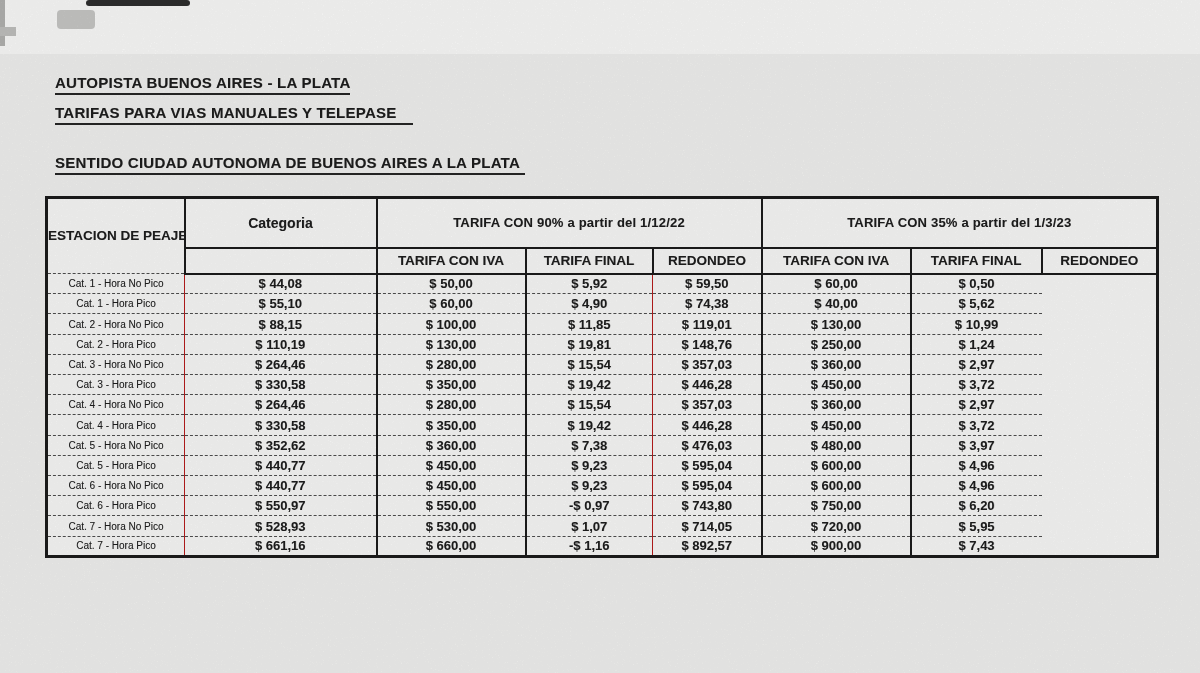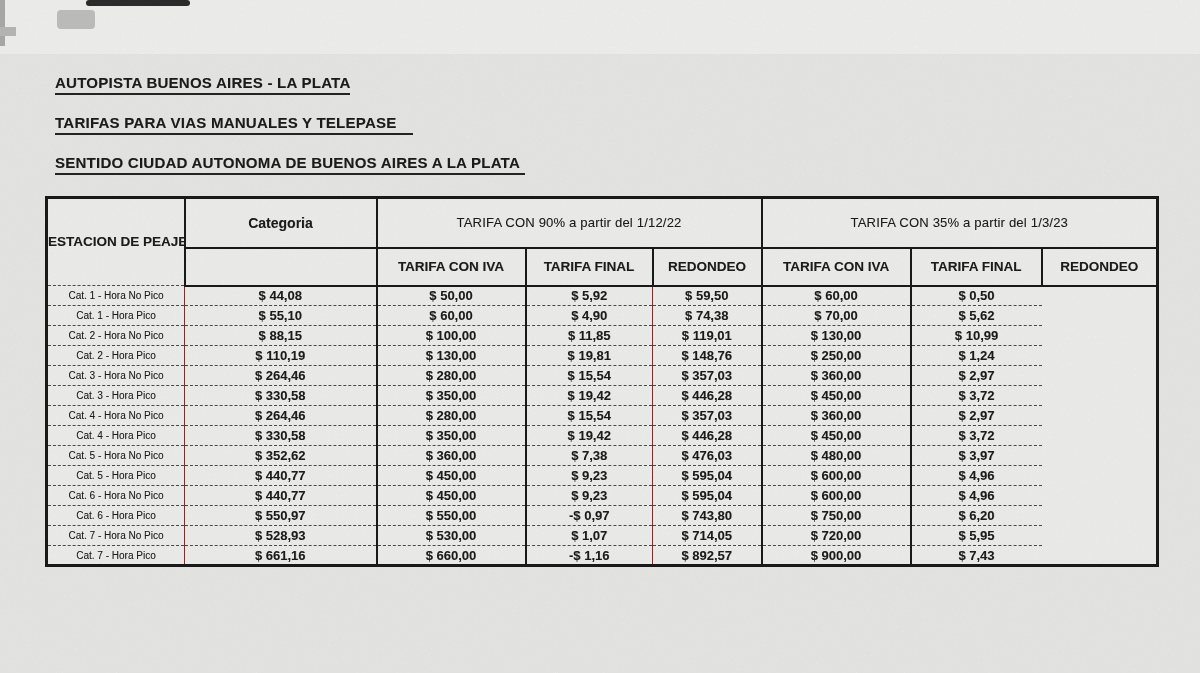--- a/index.html
+++ b/index.html
@@ -18,55 +18,55 @@
   
   .doc-title{
     position:absolute;left:55px;
     font-size:15px;font-weight:bold;letter-spacing:.25px;
     border-bottom:2px solid #262626;padding-bottom:2px;
     text-shadow:.3px .3px .5px rgba(50,50,50,.35);
     white-space:nowrap;
     text-align:right;
   }
   #title-1{top:74px}
-  #title-2{top:114px;padding-right:16px}
+  #title-2{top:104px;padding-right:16px}
   #title-3{top:154px;padding-right:5px}
 
   
   table.tariff{
     position:absolute;left:45px;top:196px;
     width:1111px;height:362px;
     border-collapse:collapse;table-layout:fixed;
     background:#fbfbfa;
     border:3px solid #1c1c1c;
     text-shadow:.3px .3px .5px rgba(50,50,50,.3);
   }
   .tariff th,.tariff td{
     padding:0;text-align:center;vertical-align:middle;
     overflow:hidden;white-space:nowrap;
   }
   tr.h1{height:50px}
-  tr.h2{height:38px}
+  tr.h2{height:26px}
   tbody tr{height:20px}
 
   
   .tariff th:not(.station),.tariff td{border-left:2px solid #1c1c1c}
   .tariff .heavy{border-left:1px solid #b91c1c}
   
   tr.h1 th:not(.station){border-bottom:2px solid #1c1c1c}
   tr.h2 th{border-bottom:2px solid #1c1c1c}
   
   tbody td{border-top:1px dashed #4f4f4f}
 
   .station{
     font-size:13.5px;font-weight:bold;line-height:26px;
     white-space:pre-line;
   }
   .catg{font-size:14px;font-weight:bold}
-  .grp{font-size:13px;font-weight:normal;letter-spacing:.2px}
+  .grp{font-size:13px;font-weight:bold;letter-spacing:.2px}
   .sub{font-size:13.5px;font-weight:bold}
   td.cat{font-size:10px;font-weight:normal}
   td.val{font-size:13px;font-weight:bold}
 
   svg.noise{position:absolute;left:0;top:0;pointer-events:none;z-index:9}
 </style>
 </head>
 <body>
 
 <div class="top-strip"></div>
@@ -122,21 +122,21 @@
         <td class="val">$ 60,00</td>
         <td class="val">$ 0,50</td>
       </tr>
 
       <tr>
         <td class="cat">Cat. 1 - Hora Pico</td>
         <td class="val heavy">$ 55,10</td>
         <td class="val">$ 60,00</td>
         <td class="val">$ 4,90</td>
         <td class="val heavy">$ 74,38</td>
-        <td class="val">$ 70,00</td>
+        <td class="val">$ 40,00</td>
         <td class="val">$ 5,62</td>
       </tr>
 
       <tr>
         <td class="cat">Cat. 2 - Hora No Pico</td>
         <td class="val heavy">$ 88,15</td>
         <td class="val">$ 100,00</td>
         <td class="val">$ 11,85</td>
         <td class="val heavy">$ 119,01</td>
         <td class="val">$ 130,00</td>

